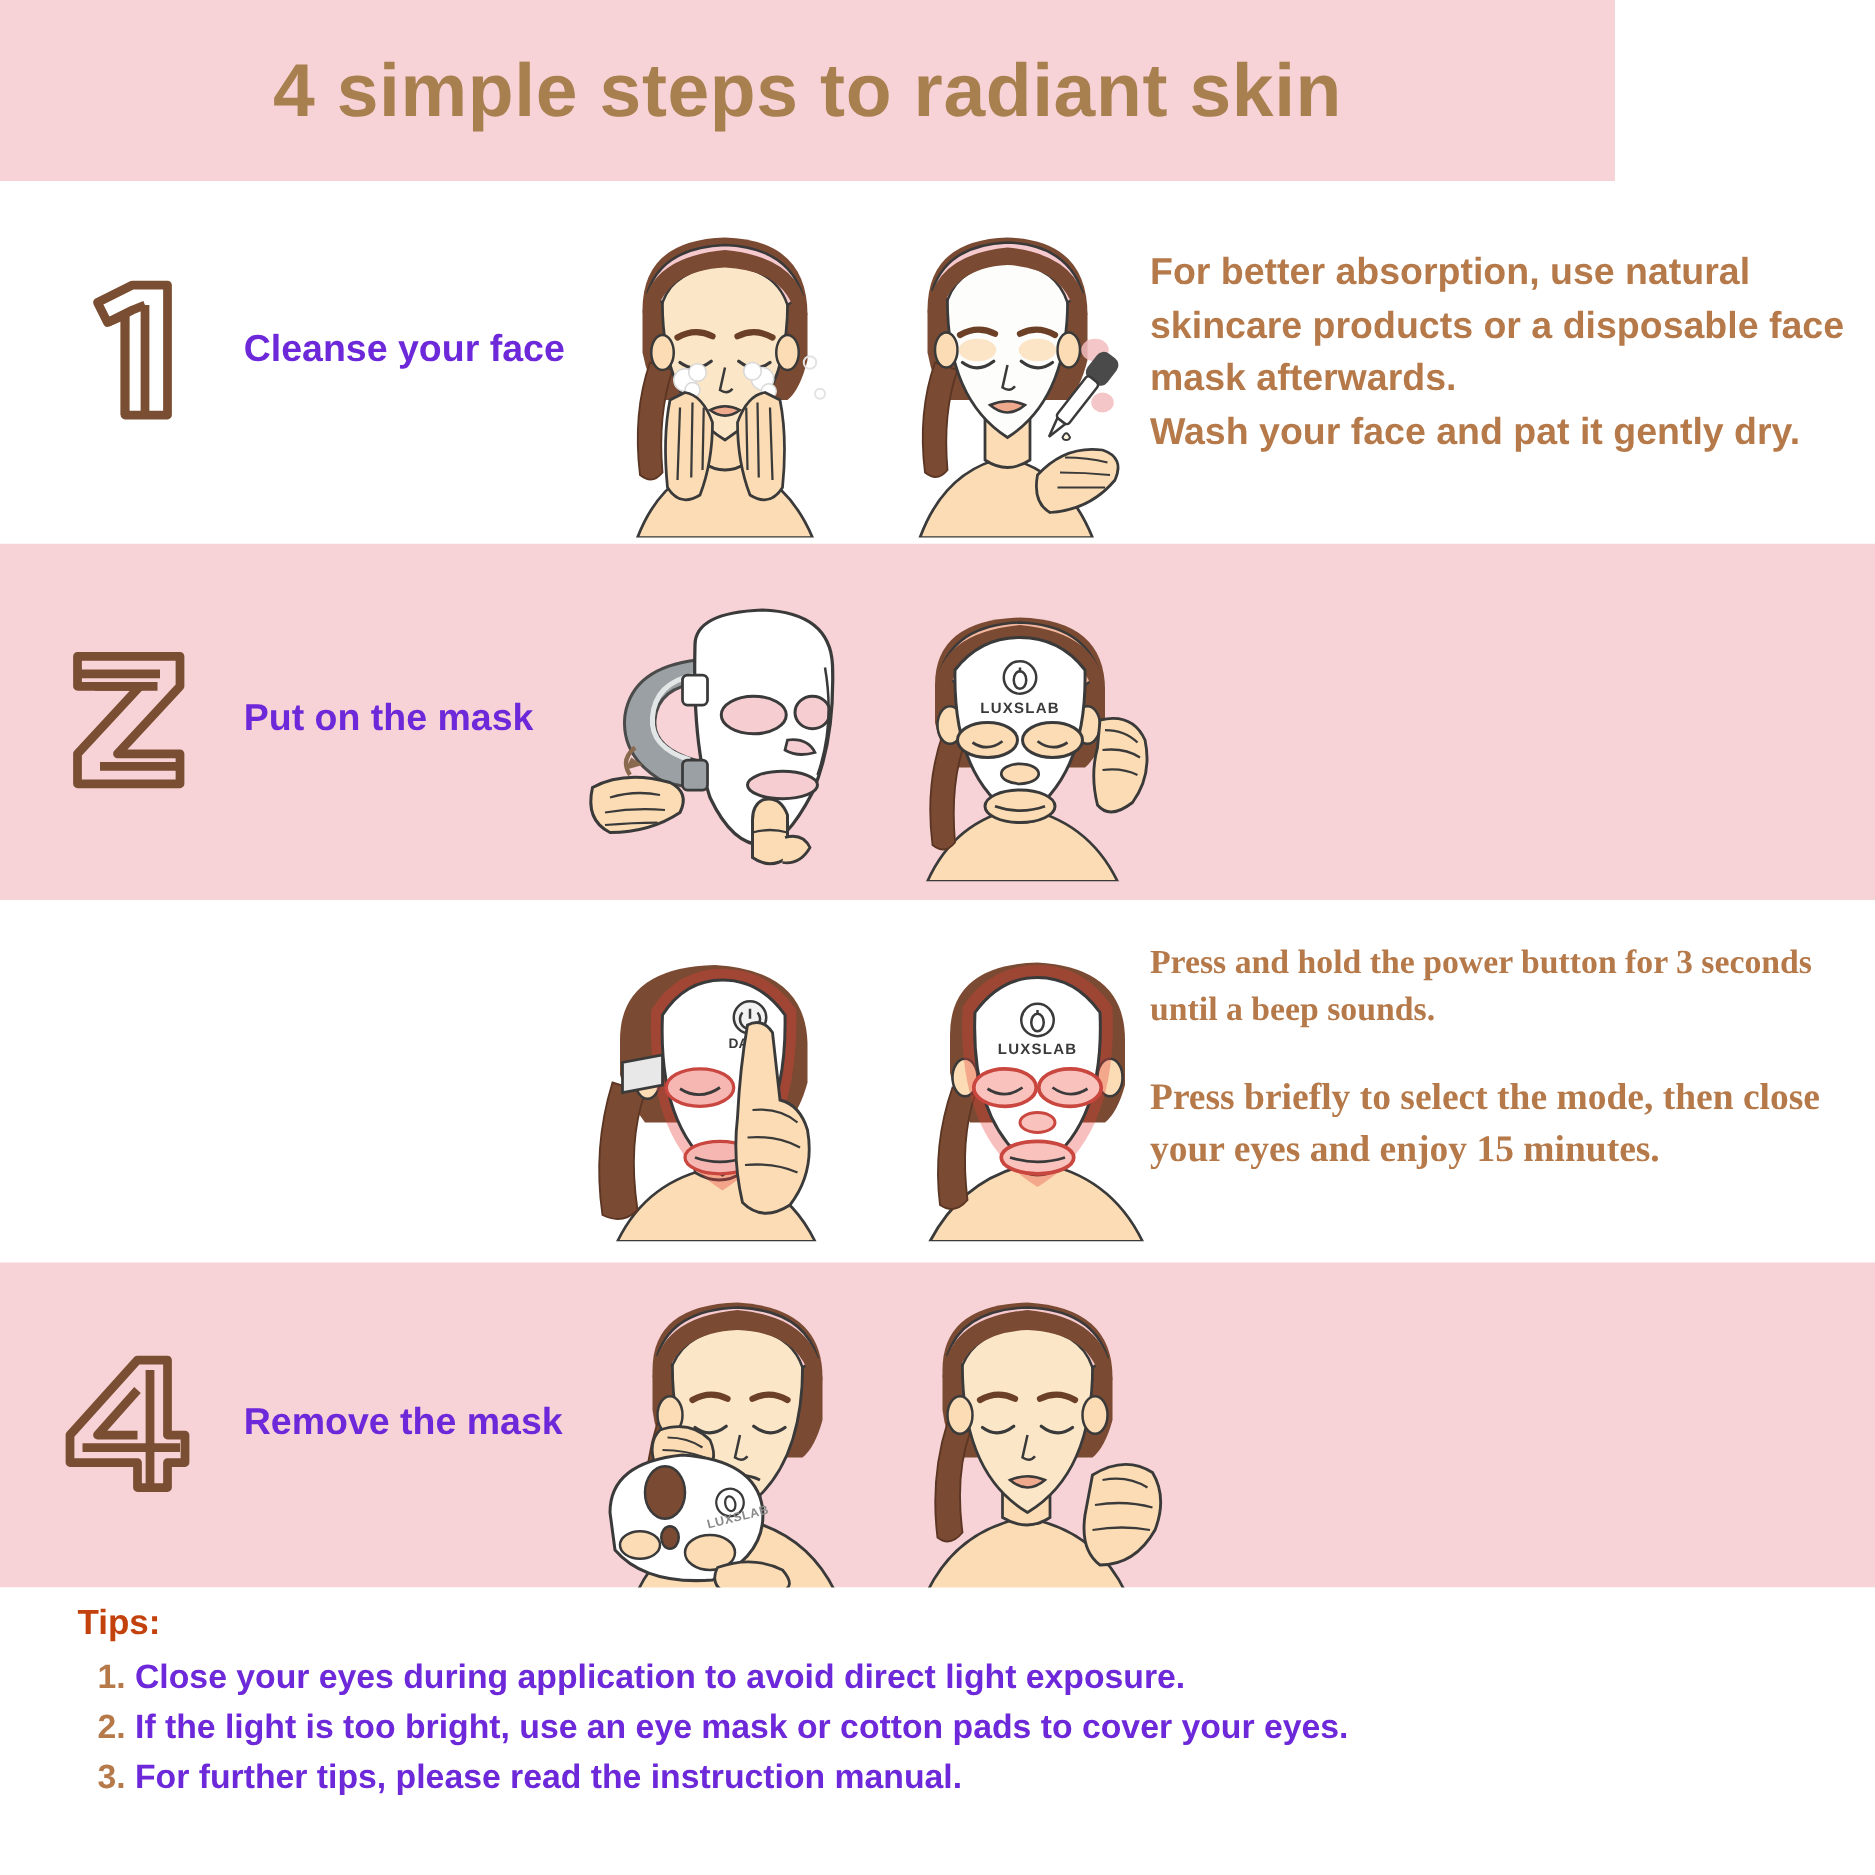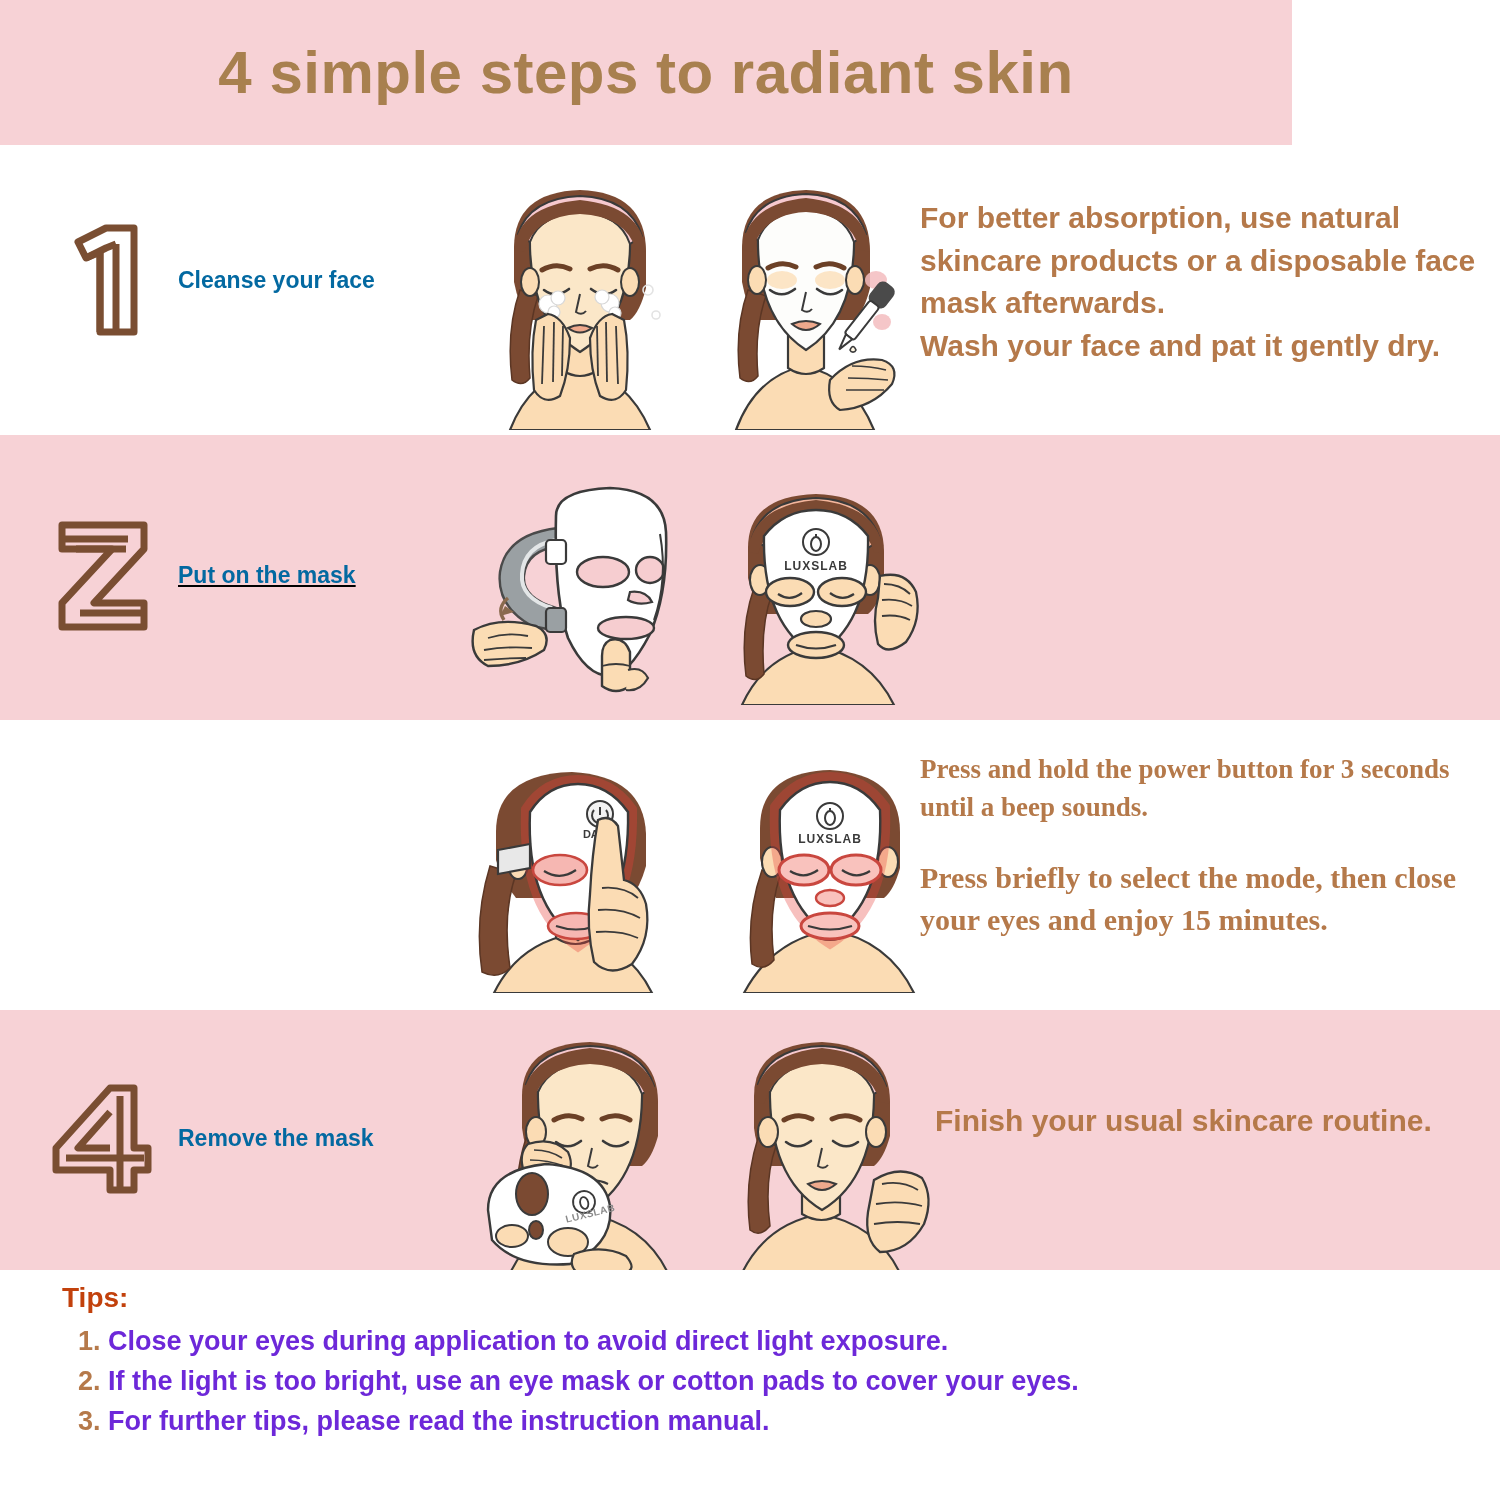--- a/index.html
+++ b/index.html
@@ -33,22 +33,22 @@
 
   
   .step-left {
     position:absolute; left:48px; display:flex; align-items:center;
   }
   .step-num {
     width:110px; height:120px; position:relative; flex:0 0 auto;
   }
   .step-num svg { width:100%; height:100%; display:block; }
   .step-label {
-    font-size:23px; font-weight:bold; color:#0369a1;
-    margin-left:20px; white-space:nowrap;
+    font-size:30px; font-weight:bold; color:#6d28d9;
+    margin-left:37px; white-space:nowrap;
   }
 
   
   .step-art { position:absolute; }
   .step-art svg { display:block; }
 
   
   .step-right { position:absolute; }
   .step-right p {
     color:#b5794a; font-weight:bold; line-height:1.42;
@@ -199,21 +199,21 @@
 
       <div class="step-right" style="left:920px; top:22px; width:560px;">
         <p class="txt-lg gap">For better absorption, use natural skincare products or a disposable face mask afterwards.</p>
         <p class="txt-lg">Wash your face and pat it gently dry.</p>
       </div>
     </div>
   </div>
 
   <div class="band pink" style="top:435px; height:285px;">
     <div class="band-inner">
-      <div class="step-left" style="top:80px;text-decoration:underline;">
+      <div class="step-left" style="top:80px;">
         <div class="step-num">
           <svg viewBox="0 0 110 120">
             <g fill="none" stroke="#7a4e32" stroke-width="7" stroke-linejoin="round">
               <path d="M14 10 L96 10 L96 34 L46 88 L96 88 L96 112 L14 112 L14 88 L64 34 L14 34 Z"></path>
               <path d="M14 24 L80 24"></path>
               <path d="M32 98 L96 98"></path>
               <path d="M28 34 L78 34"></path>
             </g>
           </svg>
         </div>
@@ -448,23 +448,20 @@
 
           <path d="M164 152 Q190 136 212 150 Q224 170 214 196 Q198 224 170 224 Q154 212 158 184 Z" fill="#fbdcb4" stroke="#3a3a3a" stroke-width="2.3"></path>
           <g stroke="#3a3a3a" stroke-width="1.8" fill="none">
             <path d="M172 156 Q192 152 208 162"></path>
             <path d="M166 176 Q190 172 212 178"></path>
             <path d="M164 196 Q188 192 210 196"></path>
           </g>
         </svg>
       </div>
 
-      <div class="step-right" style="left:935px; top:90px; width:545px;">
-        <p class="txt-lg">Finish your usual skincare routine.</p>
-      </div>
     </div>
   </div>
 
   <div class="tips">
     <div class="tips-title">Tips:</div>
     <div class="tips-list">
       <div class="tip-row">
         <span class="tip-num">1.</span>
         <span class="tip-text">Close your eyes during application to avoid direct light exposure.</span>
       </div>

